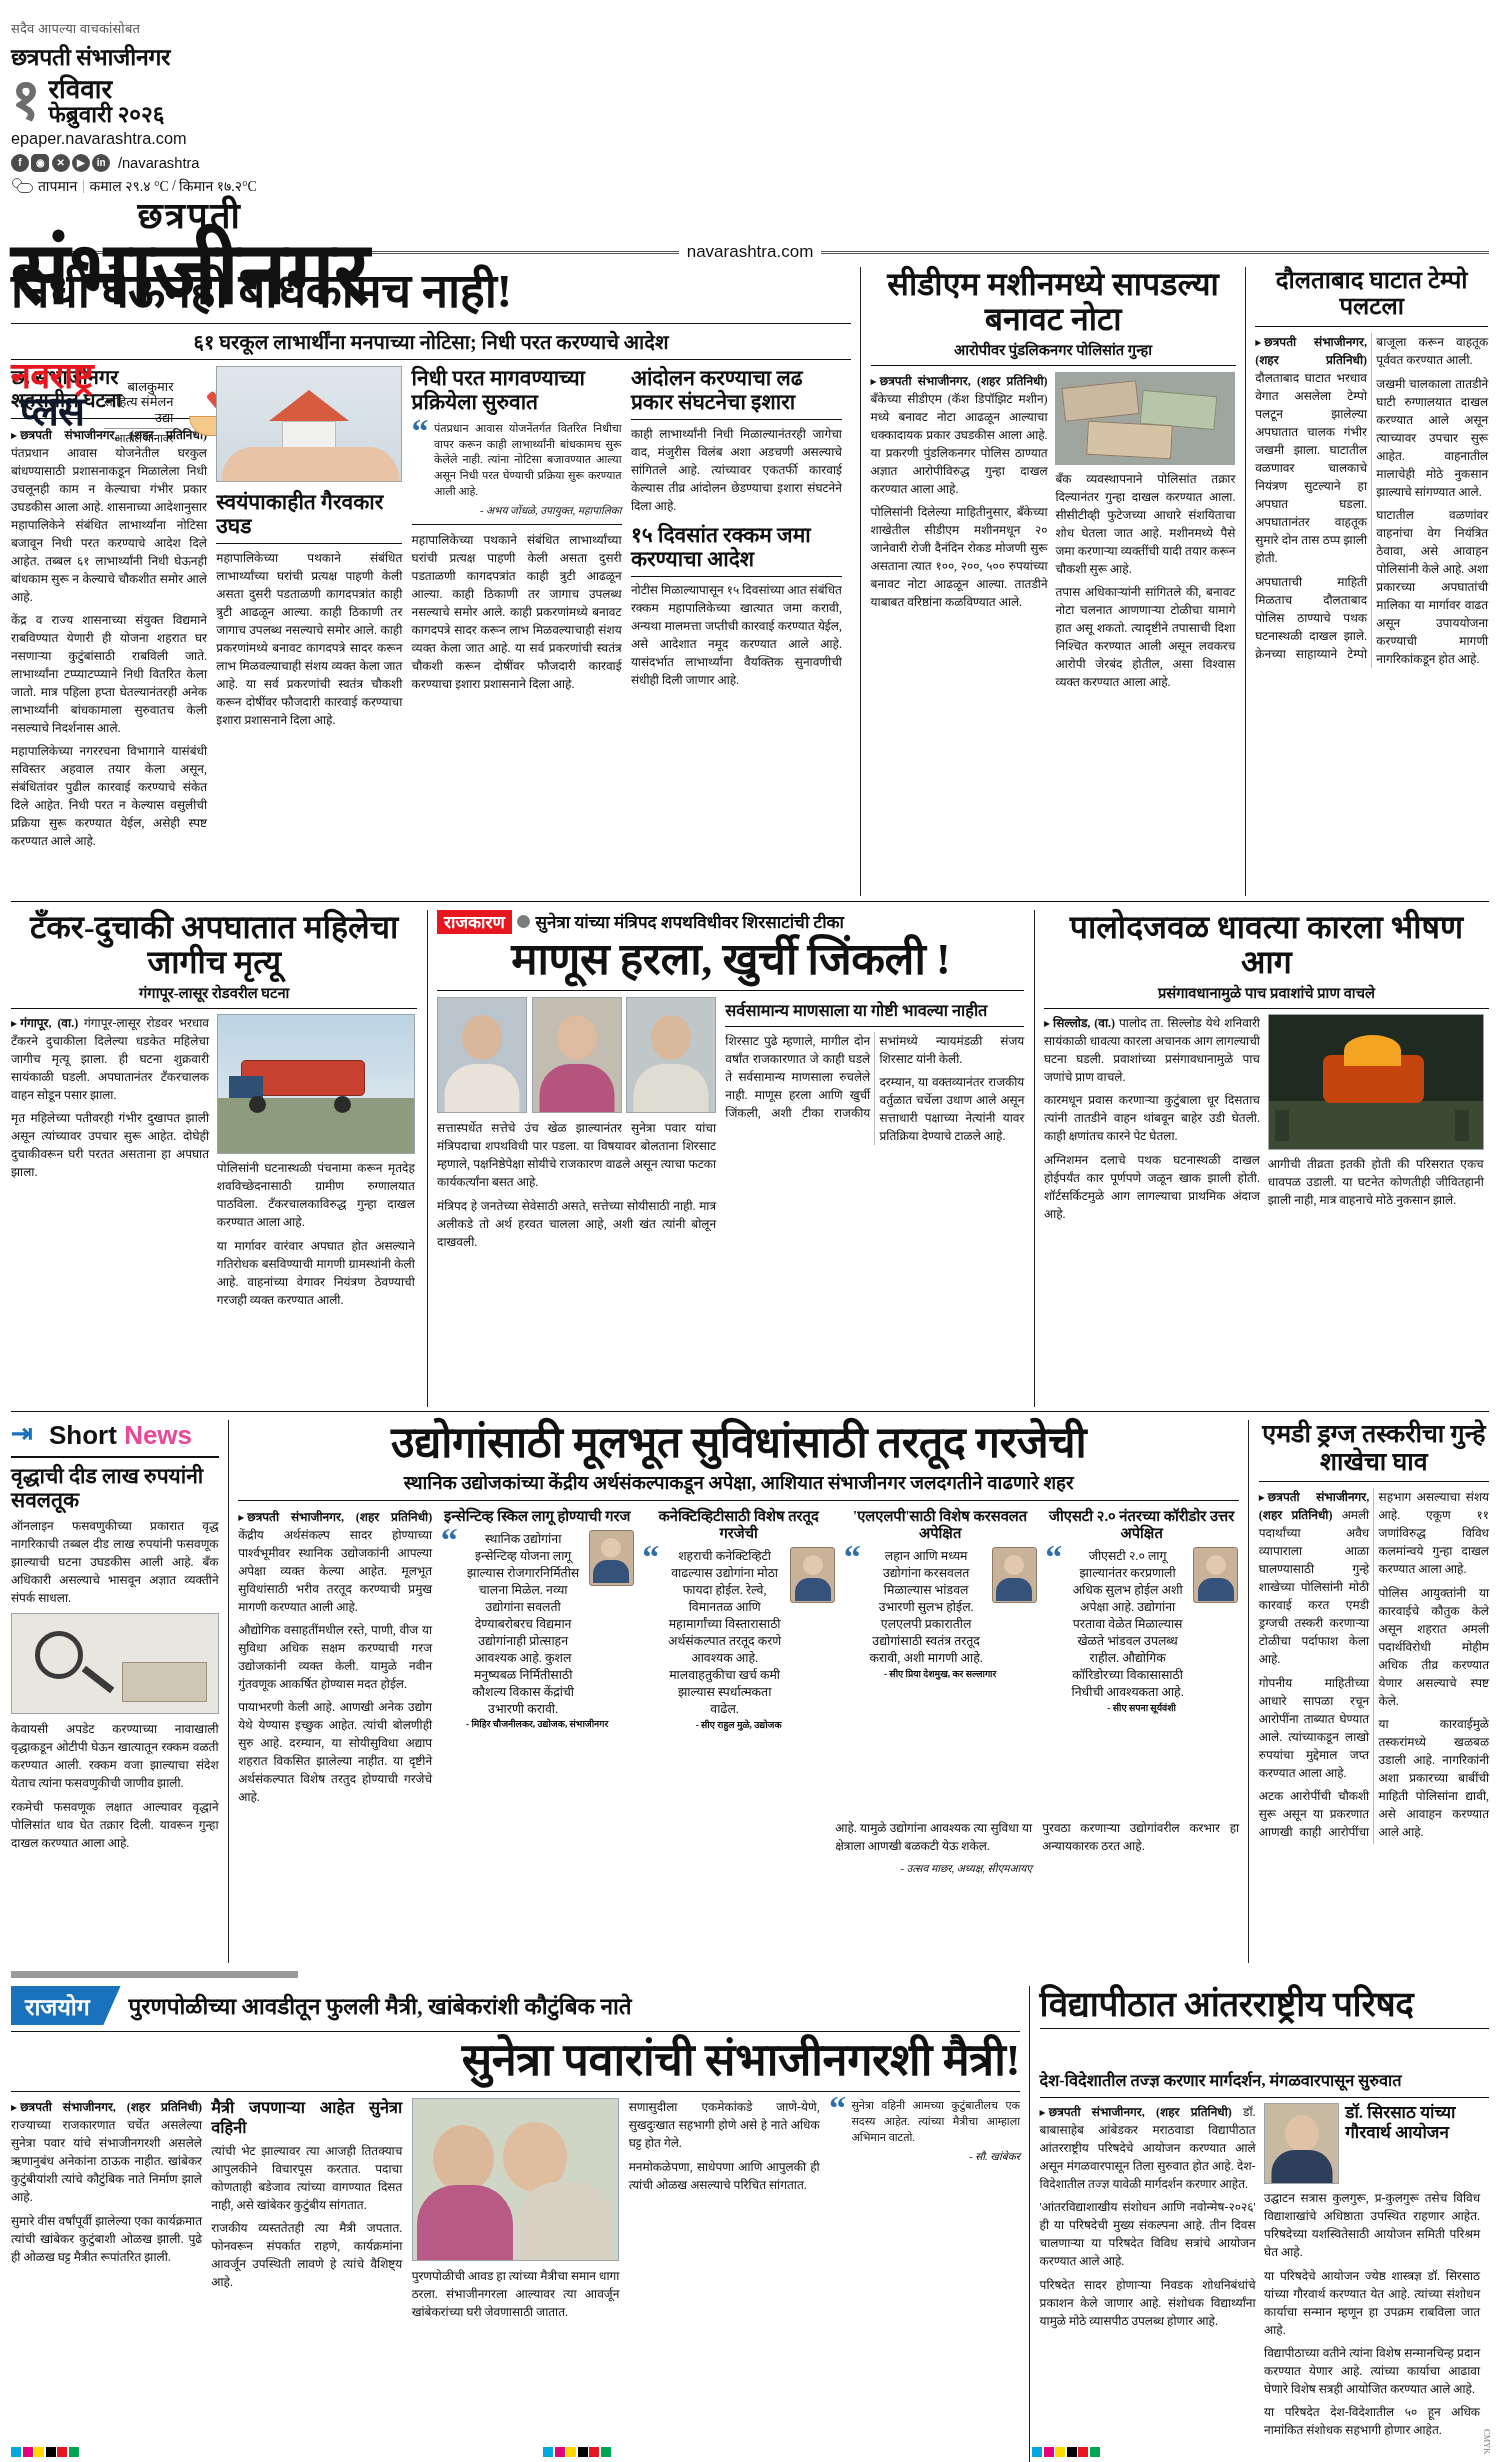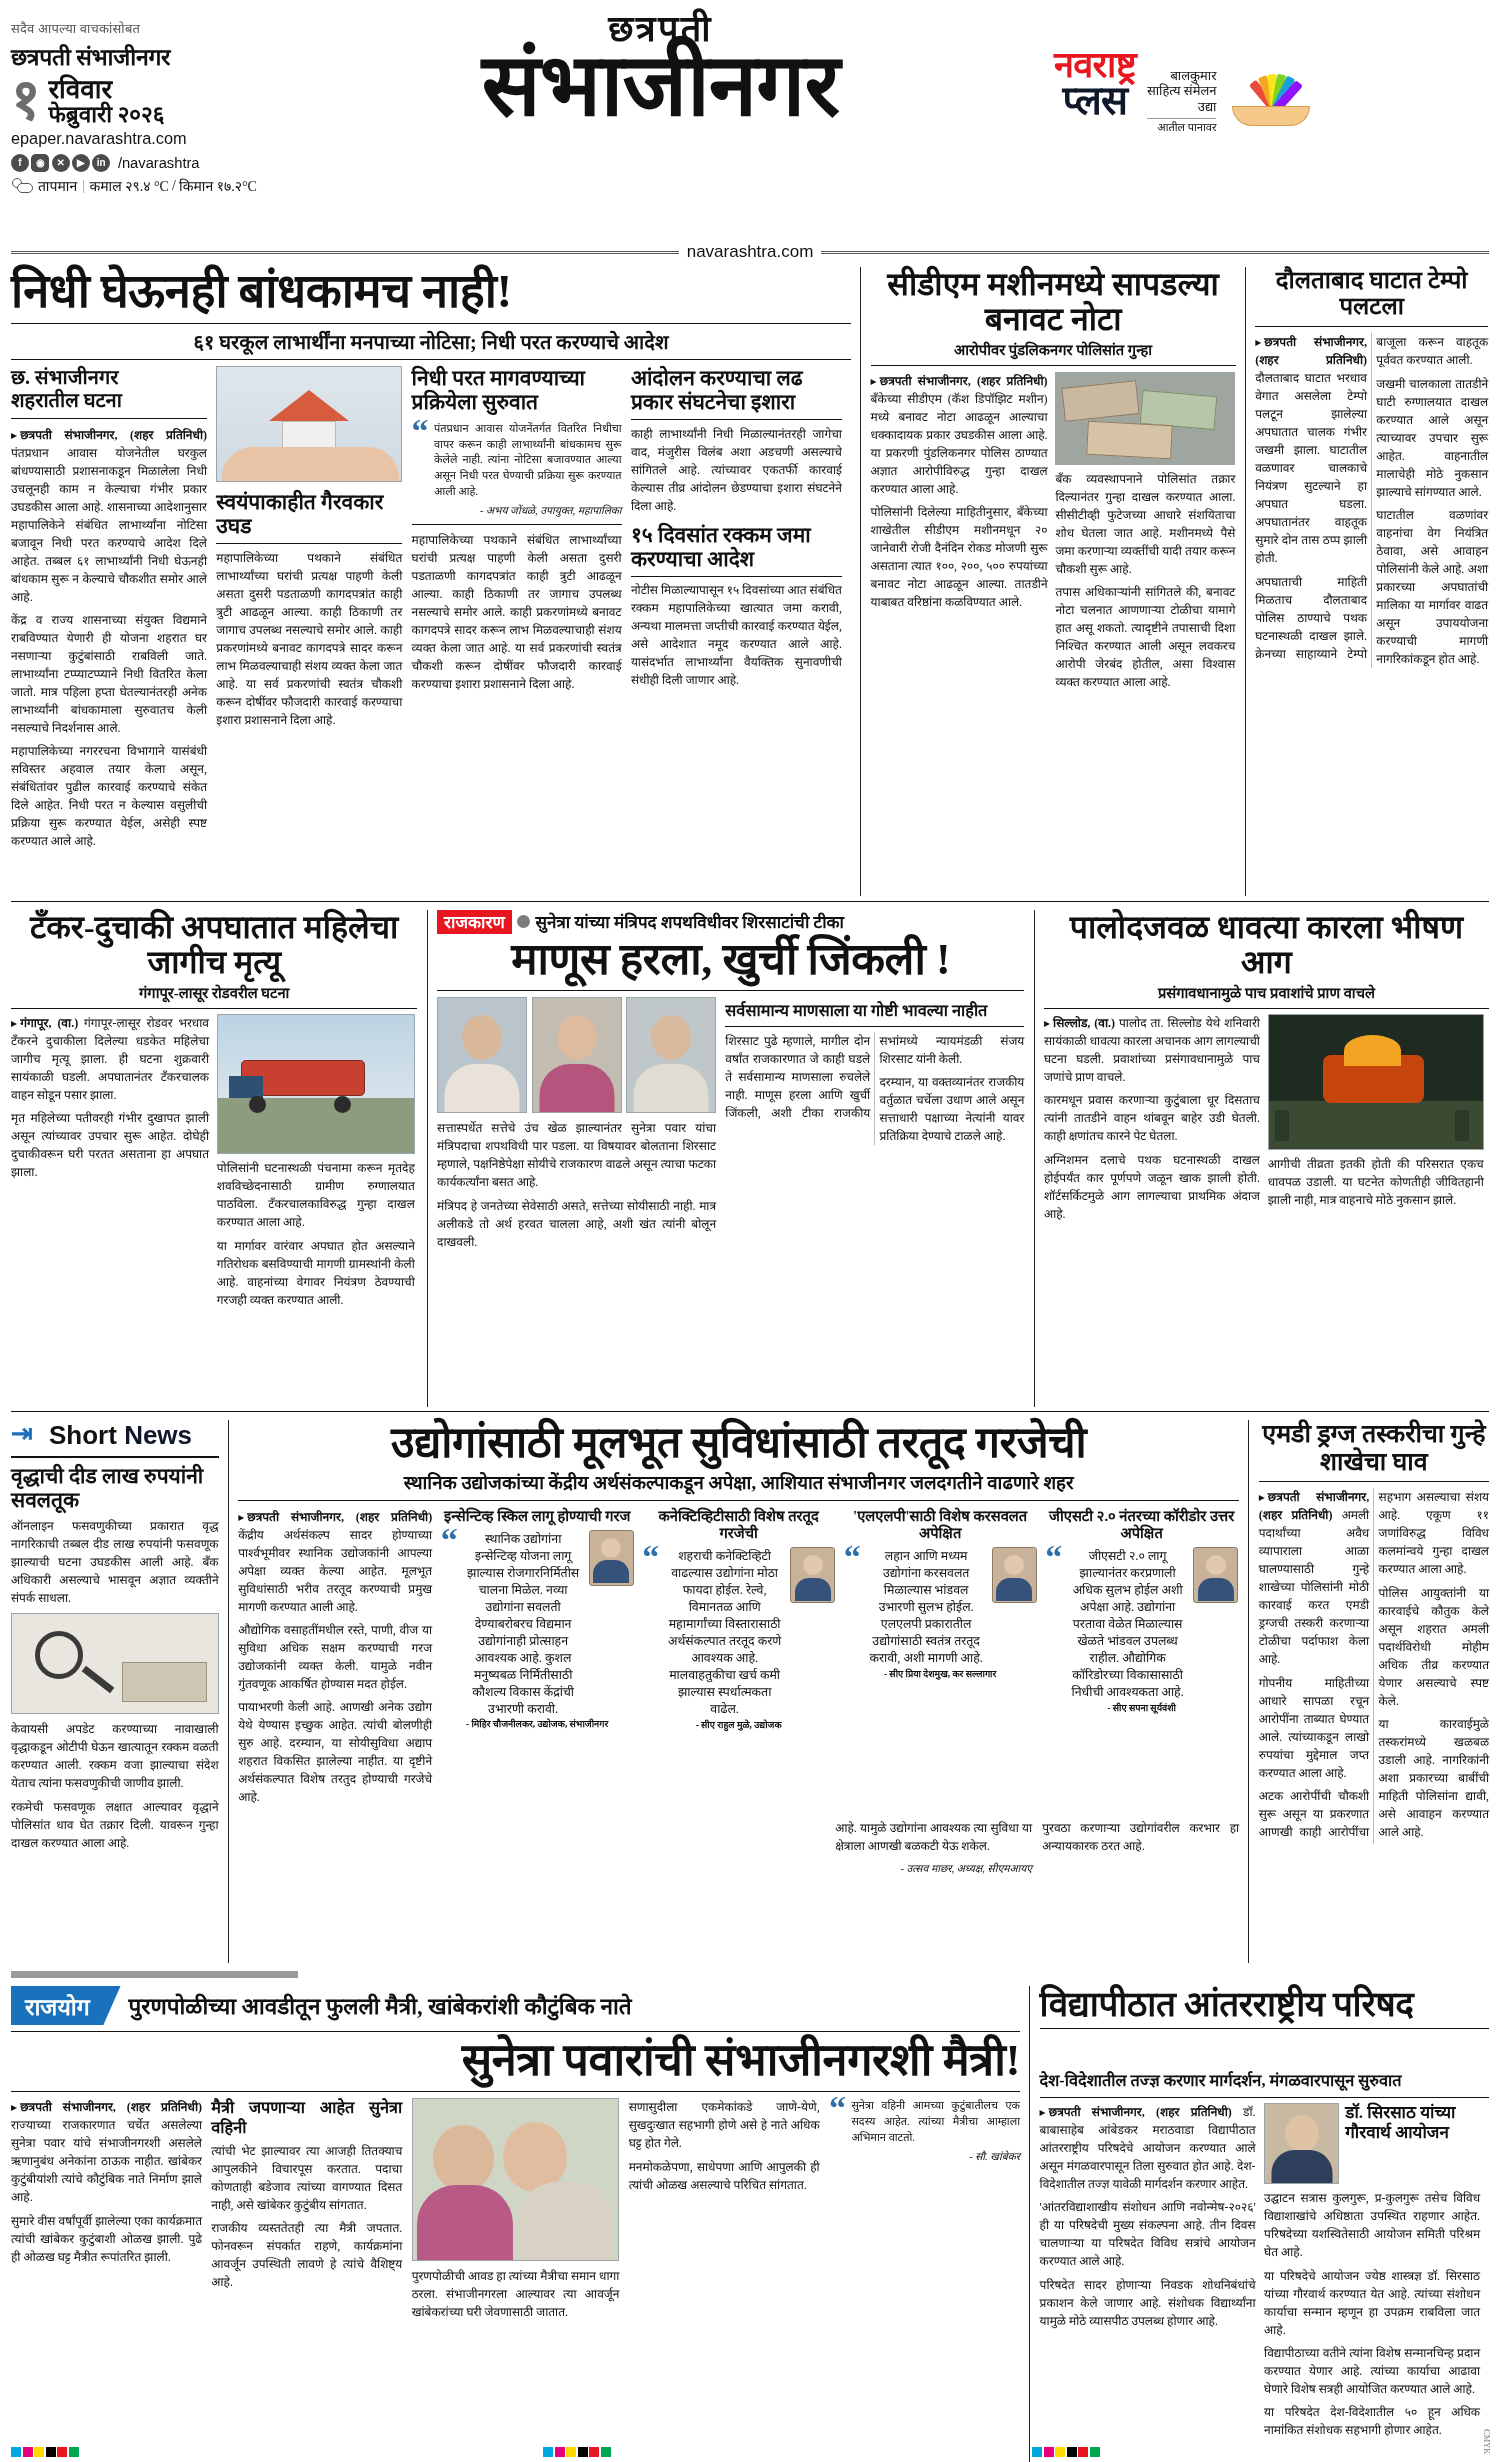--- a/index.html
+++ b/index.html
@@ -7,21 +7,21 @@
     width:1500px; height:2462px;
     background:#fff;
     font-family:"Liberation Serif", serif;
     color:#111;
     position:relative;
     overflow:hidden;
   }
   .page { width:1500px; height:2462px; padding:7.8px 11px; position:relative; }
 
   
-  .masthead { display:flex; align-items:flex-start; height:233px; position:relative; }
+  .masthead { display:flex; align-items:flex-start; height:233px; position:relative;flex-direction:column; }
   .mh-left { width:256px; padding-top:11px; }
   .mh-tag { font-size:13px; color:#555; font-family:"Liberation Serif",serif; letter-spacing:0.2px;}
   .mh-city { font-size:23px; font-weight:bold; margin-top:3.1px; letter-spacing:-0.3px;}
   .mh-daterow { display:flex; align-items:center; margin-top:1.6px; }
   .mh-daynum { font-size:57px; font-weight:bold; color:#6d6d6d; line-height:.88; margin-right:7.8px;}
   .mh-dcol { padding-top:3.1px;}
   .mh-day { font-size:26px; font-weight:bold; line-height:1; }
   .mh-date { font-size:22.5px; font-weight:bold; line-height:1.05; }
   .mh-url { font-size:16.3px; margin-top:3.1px; font-family:"Liberation Sans",sans-serif;}
   .mh-social { display:flex; align-items:center; gap:2.3px; margin-top:5.4px; }
@@ -92,21 +92,21 @@
              padding:0.8px 7px; display:inline-block; }
   .tag-blue { background:#1a72bd; color:#fff; font-size:23px; font-weight:bold;
               padding:3.9px 18.6px 3.9px 14px; display:inline-block; }
   .dot-g { width:13px; height:13px; border-radius:50%; background:#7c7c7c; display:inline-block;
            margin:0 5.4px; vertical-align:middle;}
 
   .shortnews-hd { display:flex; align-items:center; gap:7px; }
   .sn-icon { width:31px; height:28px; color:#1a72bd; font-size:26px; line-height:.9;
              font-family:"Liberation Sans",sans-serif; font-weight:bold;}
   .sn-title { font-size:26px; font-weight:bold; font-family:"Liberation Sans",sans-serif;}
-  .sn-title .grey { color:#0f172a; }
+  .sn-title .grey { color:#ec4899; }
 
   .expert { text-align:center; }
   .expert .ehead { font-size:14.7px; font-weight:bold; line-height:1.2; margin-bottom:4.7px;}
   .face { width:45px; height:56px; background:#c9b29a; border:0.8px solid #8d7a66; border-radius:3.1px;
           position:relative; flex:none;}
   .face:before { content:""; position:absolute; left:50%; top:7px; transform:translateX(-50%);
                  width:20px; height:20px; border-radius:50%; background:#e2c9ae;}
   .face:after { content:""; position:absolute; left:50%; bottom:1.6px; transform:translateX(-50%);
                 width:36px; height:23px; border-radius:14px 14px 0 0; background:#35527a;}
   .ename { font-size:9.3px; font-weight:bold; text-align:center; line-height:1.2; margin-top:2.3px;}

